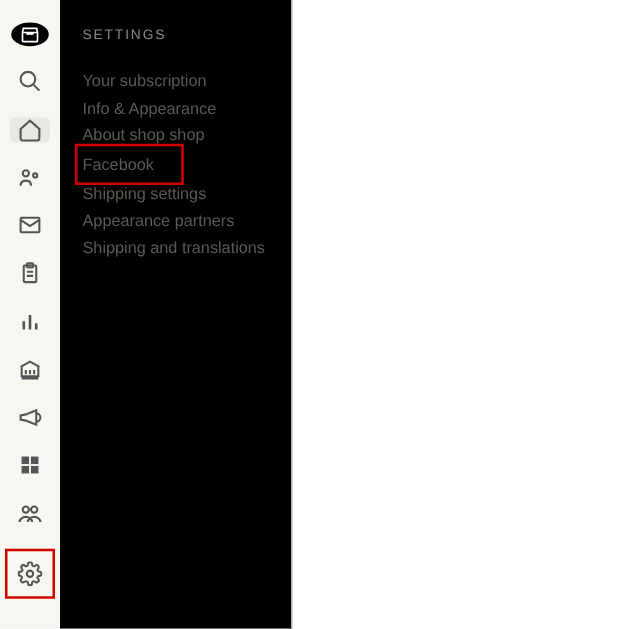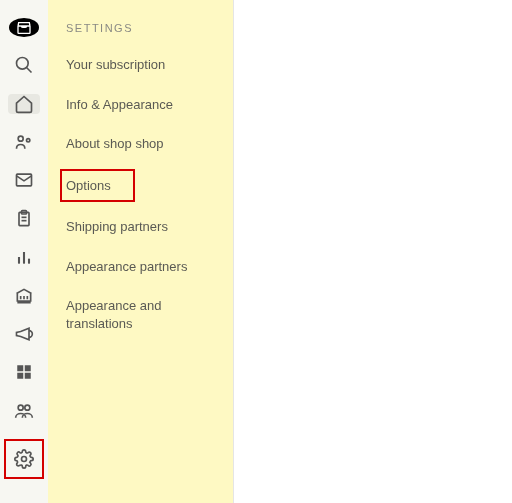--- a/index.html
+++ b/index.html
@@ -47,36 +47,36 @@
     .gear-wrap {
       margin-top: auto;
       margin-bottom: 24px;
     }
     .red-box {
       border: 2px solid #d40000;
       padding: 2px;
     }
     .settings-panel {
       width: 186px;
-      background: #fef9c3;
+      background: #000000;
       border-right: 1px solid #e5e5e5;
       padding: 22px 0 0 18px;
     }
     .panel-heading {
       font-size: 11px;
       letter-spacing: 1.5px;
       color: #8a8a84;
       font-weight: 500;
       margin-bottom: 22px;
     }
     .menu-list {
       list-style: none;
       display: flex;
       flex-direction: column;
-      gap: 22px;
+      gap: 4px;
     }
     .menu-item {
       font-size: 13px;
       color: #5a5a54;
       cursor: pointer;
       line-height: 1.35;
       padding-right: 10px;
     }
     .menu-item.highlighted {
       display: inline-block;
@@ -175,20 +175,20 @@
     </div>
   </div>
 </nav>
 
 <aside class="settings-panel">
   <h2 class="panel-heading">SETTINGS</h2>
   <ul class="menu-list">
     <li class="menu-item">Your subscription</li>
     <li class="menu-item">Info &amp; Appearance</li>
     <li class="menu-item">About shop shop</li>
-    <li><span class="menu-item highlighted">Options</span></li>
-    <li class="menu-item">Shipping partners</li>
+    <li><span class="menu-item highlighted">Facebook</span></li>
+    <li class="menu-item">Shipping settings</li>
     <li class="menu-item">Appearance partners</li>
-    <li class="menu-item">Appearance and translations</li>
+    <li class="menu-item">Shipping and translations</li>
   </ul>
 </aside>
 
 <main class="content-area"></main>
 
 </body></html>

